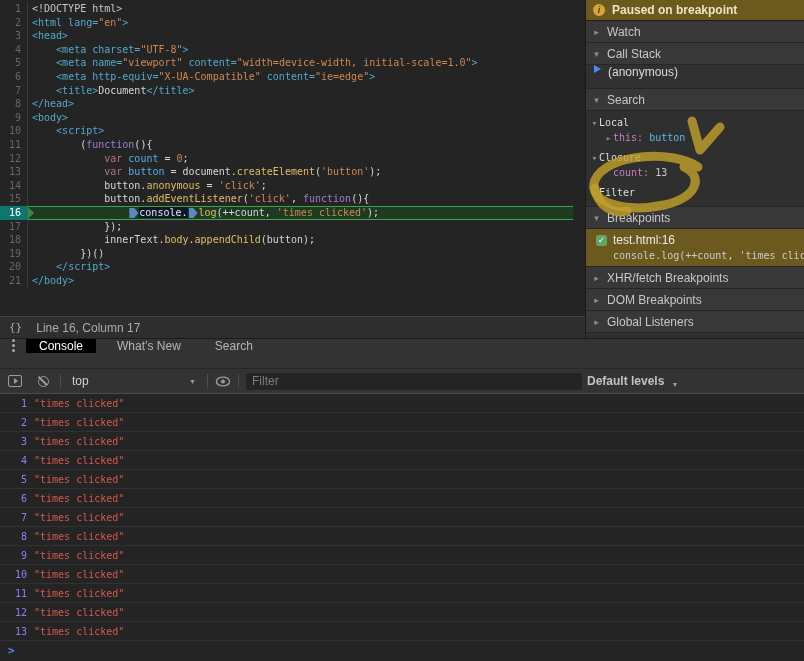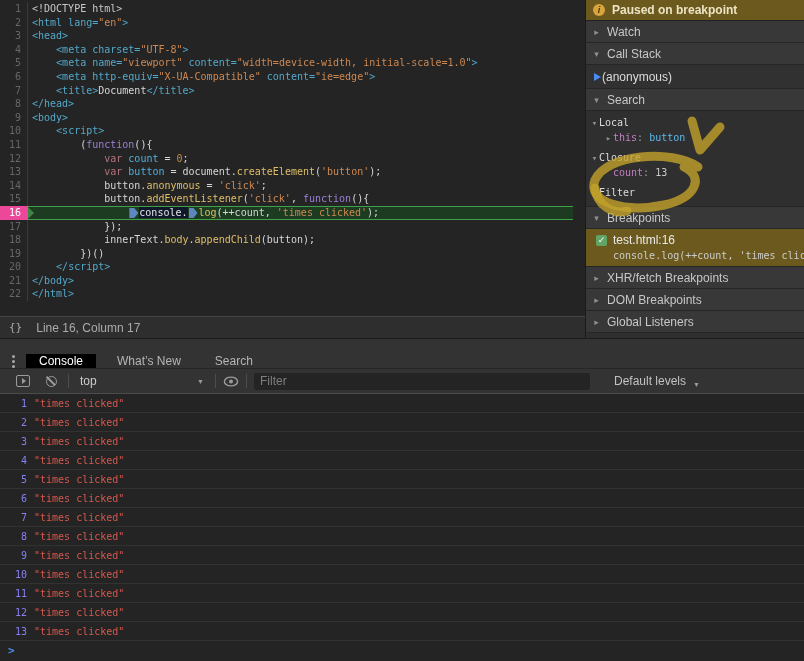--- a/index.html
+++ b/index.html
@@ -13,21 +13,21 @@
   .top { display:flex; height:338px; }
   .sources { width:585px; display:flex; flex-direction:column; background:#242424; }
   .divider-v { width:1px; background:#1a1a1a; }
   .sidebar { position:relative; width:218px; height:338px; background:#2F2F2F; overflow:hidden; }
 
   
   .editor { flex:1; overflow:hidden; padding-top:2px; font-family:"DejaVu Sans Mono",monospace; font-size:10px; }
   .line { display:flex; height:13.6px; line-height:13.6px; }
   .gutter { width:28px; flex:0 0 28px; text-align:right; padding-right:6px; color:#676767;
             border-right:1px solid #3A3A3A; user-select:none; position:relative; }
-  .gutter.exec { background:#ec4899; color:#fff; border-right-color:transparent; }
+  .gutter.exec { background:#0f766e; color:#fff; border-right-color:transparent; }
   .gutter.exec::after { content:""; position:absolute; left:28px; top:50%; transform:translateY(-50%);
             border-left:6px solid #3E8643; border-top:6.8px solid transparent; border-bottom:6.8px solid transparent; }
   .content { flex:1; white-space:pre; padding-left:4px; overflow:hidden; }
   .content.exec-line { background:#1D3B20; margin-right:12px;
             box-shadow:inset 0 1px 0 #43A04A, inset 0 -1px 0 #43A04A; }
   .tok-plain{color:#D6D6D6} .tok-doctype{color:#C8C8C8} .tok-tag{color:#53A8C9}
   .tok-str{color:#CD8852} .tok-kw{color:#9B7FD4} .tok-varkw{color:#B4737C}
   .tok-vname{color:#55AEDB} .tok-prop{color:#DFBE67} .tok-num{color:#C98A4B}
   .tok-consel{color:#E4E4E4; background:#0f172a;}
   .chip { display:inline-block; width:9px; height:10px; background:#5E87C0; margin:0 1px;
@@ -40,21 +40,21 @@
 
   
   .paused-bar { height:21px; background:#6B591E; border-bottom:1px solid #1F1F1F;
                 display:flex; align-items:center; gap:7px; padding-left:7px;
                 color:#ECE4C4; font-weight:bold; }
   .info-icon { width:12px; height:12px; flex:0 0 12px; border-radius:50%; background:#D9A43E; color:#4A3A08;
                font-size:9px; font-weight:bold; text-align:center; line-height:12px; font-style:italic; }
   .side-header { height:22px; display:flex; align-items:center; gap:6px; padding-left:6px;
                  background:#383838; border-bottom:1px solid #262626; color:#C7C7C7; }
   .tri { width:9px; flex:0 0 9px; font-size:9px; color:#8F8F8F; text-align:center; }
-  .stack-frame { height:24px; display:flex; align-items:center; gap:1px; padding-left:8px;
+  .stack-frame { height:24px; display:flex; align-items:flex-start; gap:7px; padding-left:8px;
                  background:#313131; border-bottom:1px solid #262626; color:#DBDBDB; }
   .exec-arrow { width:0; height:0; border-left:7px solid #4C8BF5;
                 border-top:4.5px solid transparent; border-bottom:4.5px solid transparent; }
   .scope-tree { padding:4px 0 6px; background:#2F2F2F; border-bottom:1px solid #262626;
                 font-family:"DejaVu Sans Mono",monospace; font-size:10px; }
   .scope-group { margin-bottom:5px; } .scope-group:last-child { margin-bottom:0; }
   .scope-row { display:flex; align-items:center; height:15px; padding-left:4px; }
   .scope-row.item { padding-left:18px; }
   .scope-name { color:#DCDCDC; }
   .scope-key { color:#C47FC4; } .scope-punc { color:#9E9E9E; white-space:pre; }
@@ -62,43 +62,43 @@
   .tri-spacer { width:9px; flex:0 0 9px; }
   .bp-item { background:#6B591E; border-bottom:1px solid #262626; padding:4px 0 5px 10px; }
   .bp-row1 { display:flex; align-items:center; gap:6px; color:#EAEAEA; }
   .bp-check { width:11px; height:11px; flex:0 0 11px; background:#61A465; border-radius:2px; color:#fff;
               font-size:9px; line-height:11px; text-align:center; }
   .bp-row2 { margin:3px 0 0 17px; font-size:10px; color:#CCCCCC; white-space:nowrap; overflow:hidden; }
   .annotation { position:absolute; left:0; top:0; pointer-events:none; z-index:5; }
 
   
   .drawer { height:323px; display:flex; flex-direction:column; border-top:1px solid #1c1c1c; }
-  .tabbar { height:30px; background:#333; display:flex; align-items:flex-end; border-bottom:1px solid #262626; }
+  .tabbar { height:30px; background:#333; display:flex; align-items:flex-start; border-bottom:1px solid #262626; }
   .menu-dots { width:26px; display:flex; flex-direction:column; justify-content:center; align-items:center; gap:2px; cursor:pointer; }
   .menu-dots i { width:3px; height:3px; border-radius:50%; background:#A8A8A8; }
   .tab { display:flex; align-items:center; padding:0 13px; color:#B5B5B5; }
   .tab.active { background:#000; color:#fff; }
   .tab + .tab { margin-left:8px; }
   .toolbar { height:25px; background:#333; border-bottom:1px solid #4B4B4B;
-             display:flex; align-items:center; padding-left:14px; }
+             display:flex; align-items:center; padding-left:6px; }
   .tb-sep { width:1px; height:14px; background:#4D4D4D; margin:0 7px; }
   .tb-box { width:14px; height:12px; border:1px solid #9B9B9B; border-radius:2px; margin:0 6px 0 2px;
             display:flex; align-items:center; justify-content:center; }
   .tb-box i { width:0; height:0; border-left:4px solid #9B9B9B; border-top:3px solid transparent; border-bottom:3px solid transparent; margin-left:1px; }
   .tb-block { position:relative; width:11px; height:11px; border:1.5px solid #9B9B9B; border-radius:50%; margin:0 4px 0 10px; }
   .tb-block::after { content:""; position:absolute; left:-2px; top:3.5px; width:12px; height:1.5px;
             background:#9B9B9B; transform:rotate(45deg); }
   .ctx-select { width:132px; display:flex; align-items:center; justify-content:space-between;
             color:#CDCDCD; padding:0 4px; }
   .caret { font-size:7px; color:#9B9B9B; }
   .eye { display:flex; align-items:center; }
   .filter-input { width:336px; height:17px; background:#242424; border:none; border-radius:2px;
             color:#CCC; font-size:12px; padding:0 6px; outline:none; }
   .filter-input::placeholder { color:#7E7E7E; }
-  .levels-select { display:flex; align-items:flex-end; gap:7px; margin-left:24px; color:#C2C2C2; }
+  .levels-select { display:flex; align-items:flex-end; gap:7px; margin-left:5px; color:#C2C2C2;font-weight:bold; }
 
   .console-out { flex:1; background:#242424; overflow:hidden;
                  font-family:"DejaVu Sans Mono",monospace; font-size:10px; }
   .console-row { display:flex; align-items:center; height:19px; padding-left:13px; border-bottom:1px solid #323232; }
   .msg-num { color:#8781F3; min-width:14px; text-align:right; margin-right:7px; }
   .msg-str { color:#D4584E; }
   .prompt { height:18px; display:flex; align-items:center; padding-left:8px;
             color:#4A8BEF; font-weight:bold; font-size:11px; }
 </style>
 </head>
@@ -185,24 +185,20 @@
             <span class="gutter">19</span>
             <span class="content"><span class="tok-plain">        })()</span></span>
           </div>
           <div class="line">
             <span class="gutter">20</span>
             <span class="content"><span class="tok-plain">    </span><span class="tok-tag">&lt;/script&gt;</span></span>
           </div>
           <div class="line">
             <span class="gutter">21</span>
             <span class="content"><span class="tok-tag">&lt;/body&gt;</span></span>
-          </div>
-          <div class="line">
-            <span class="gutter">22</span>
-            <span class="content"><span class="tok-tag">&lt;/html&gt;</span></span>
           </div>
         </div>
       <div class="status-bar">
         <span class="pp-icon">{}</span>
         <span>Line 16, Column 17</span>
       </div>
     </div>
     <div class="divider-v"></div>
 
     <div class="sidebar">

